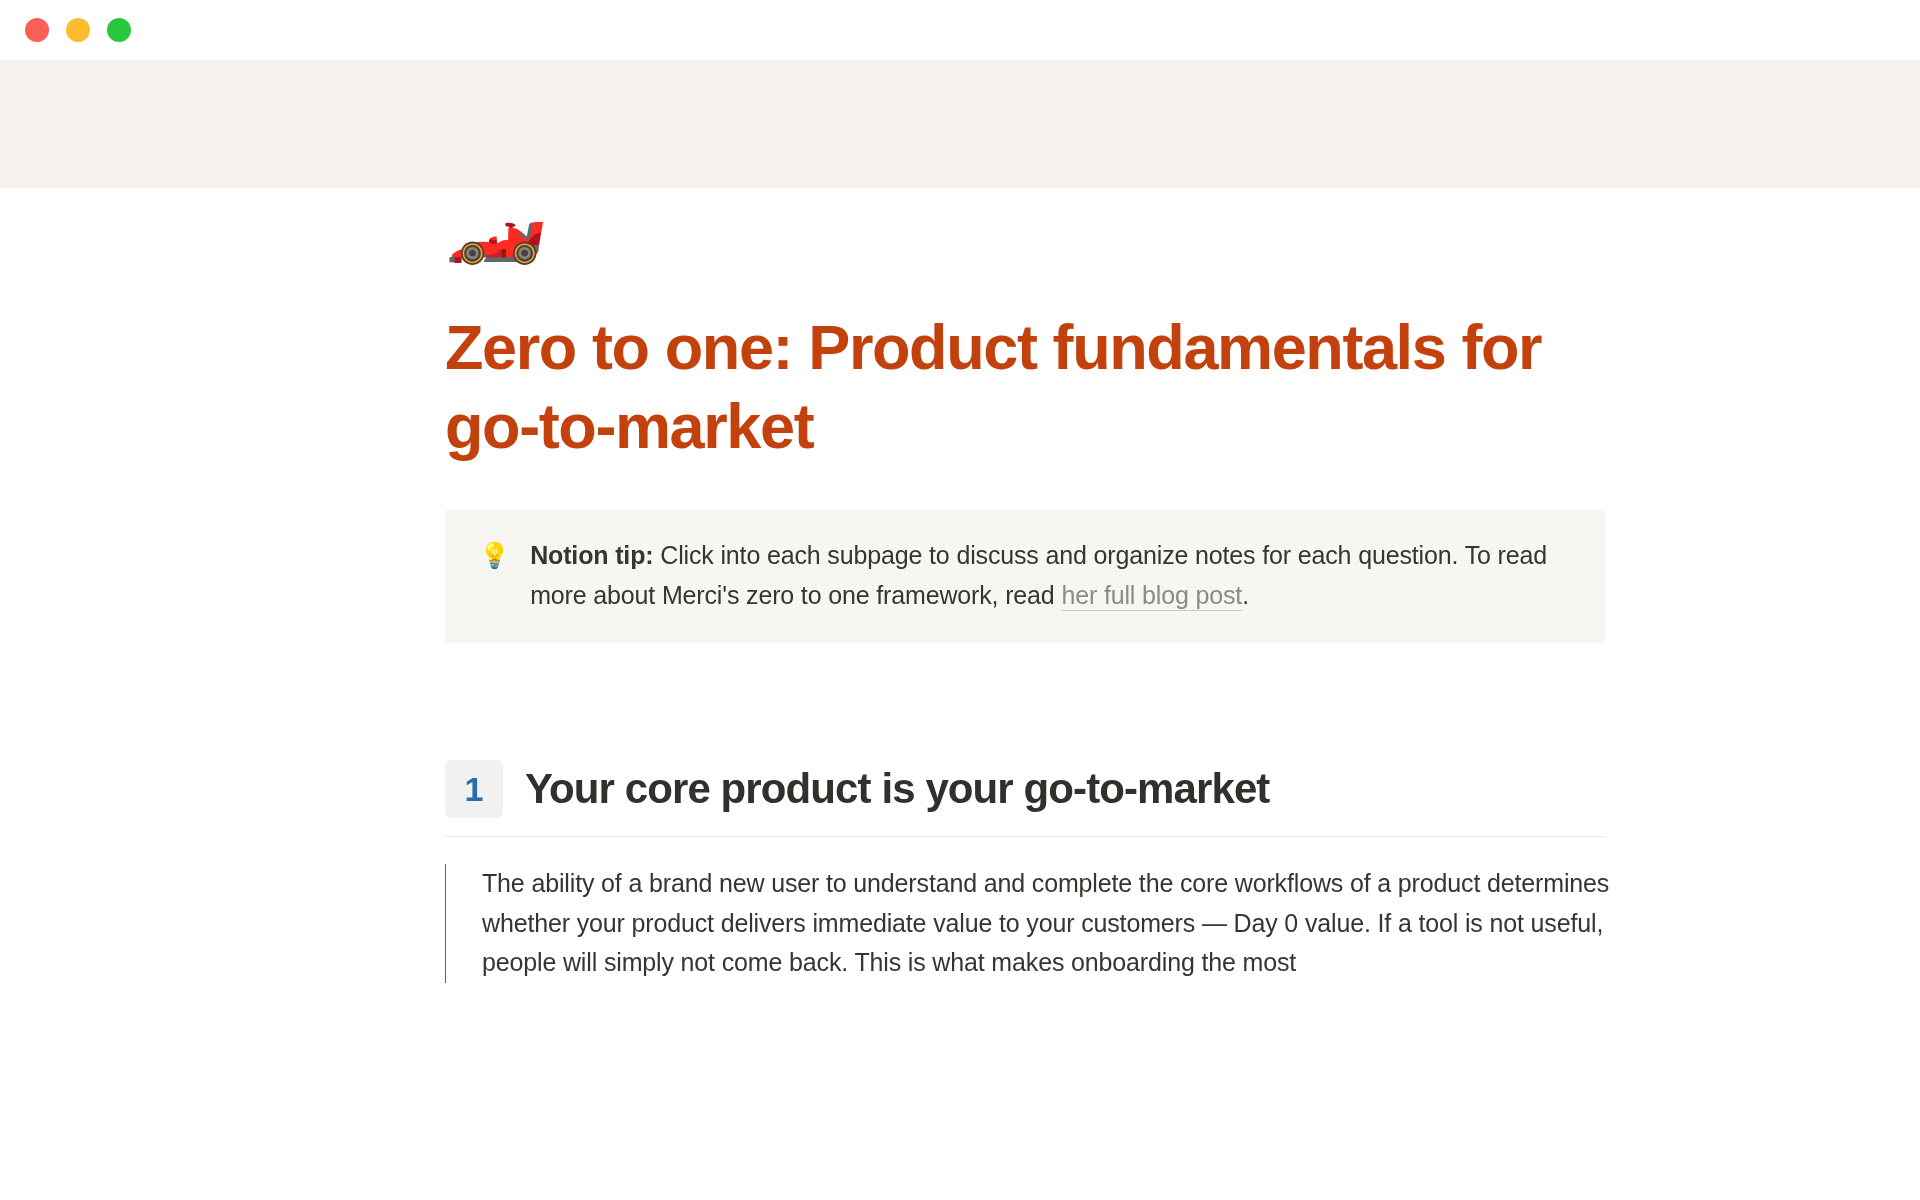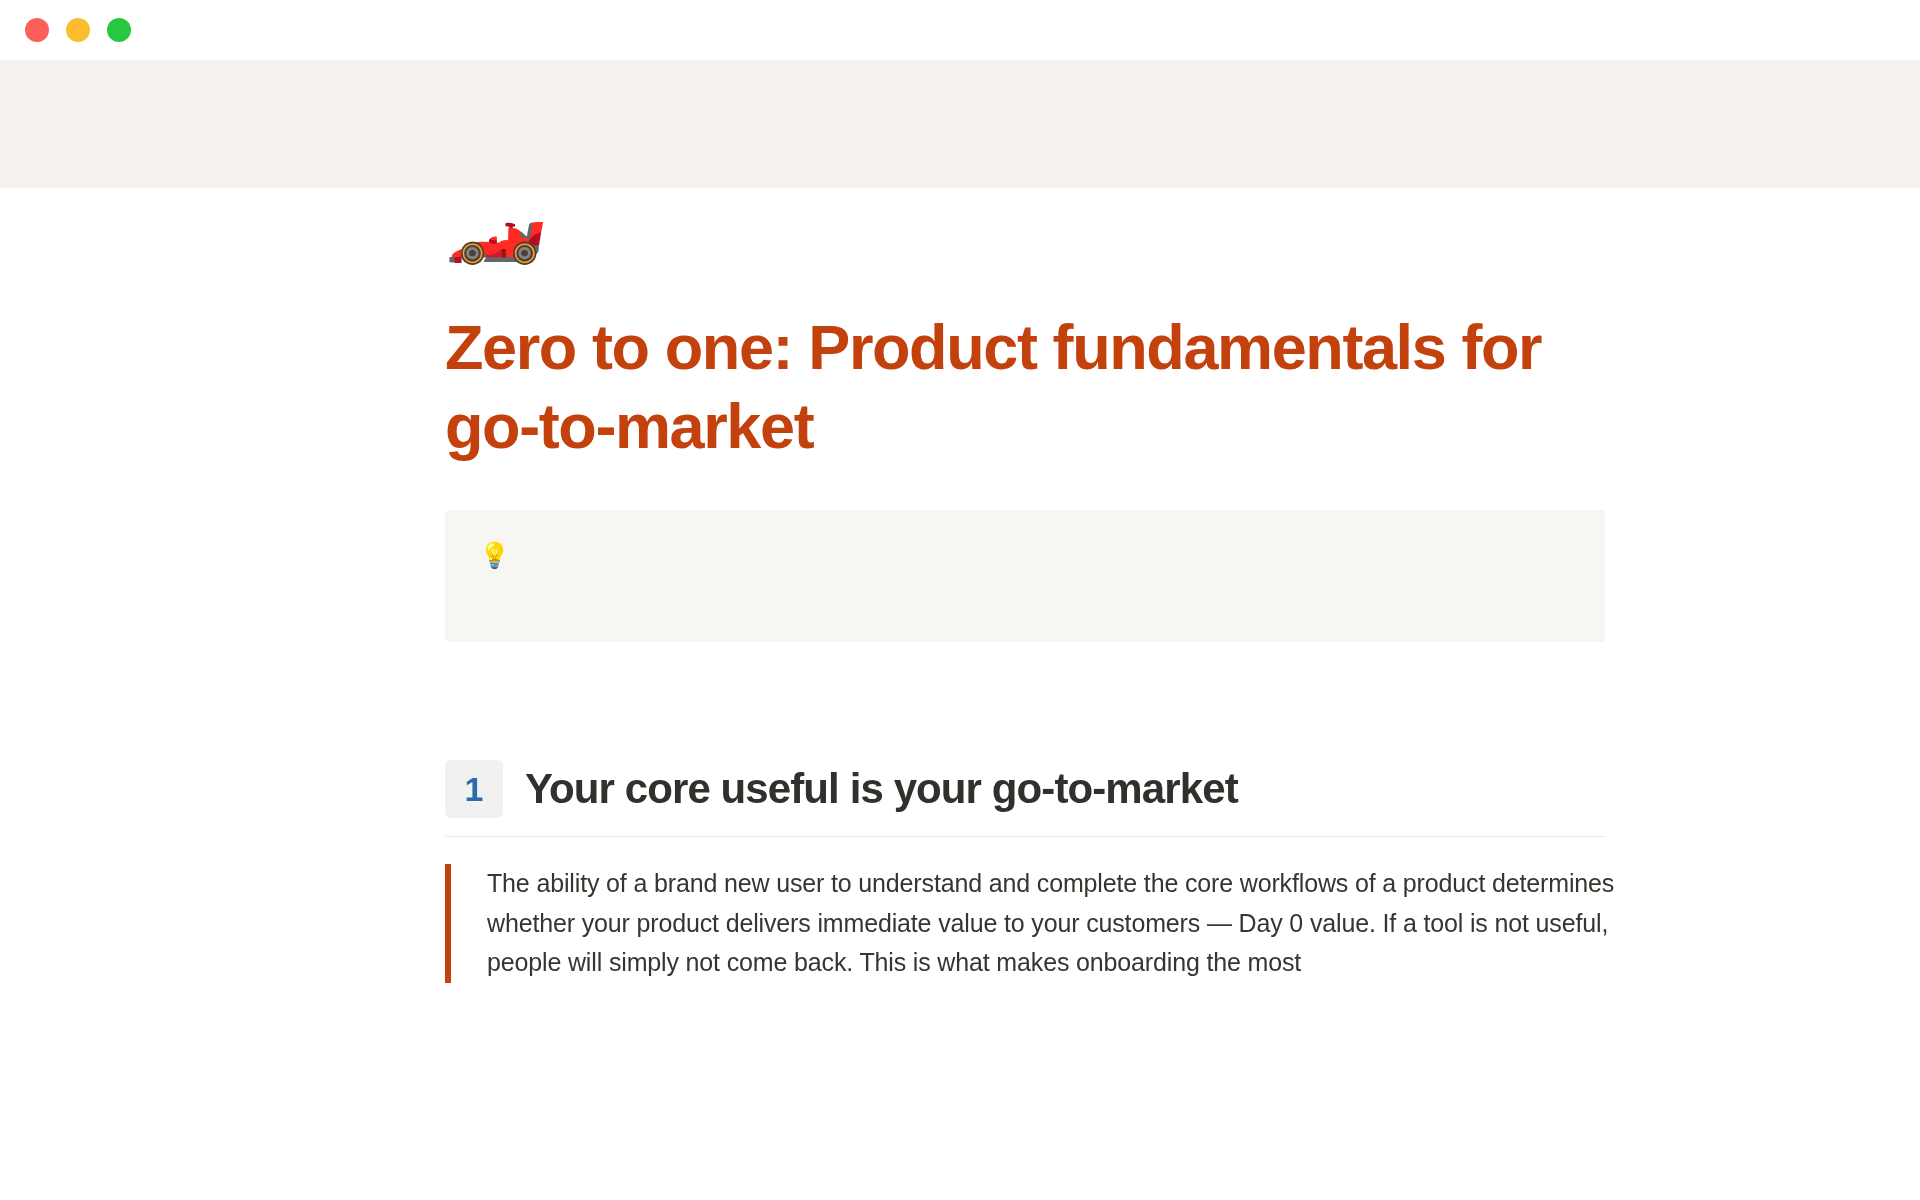--- a/index.html
+++ b/index.html
@@ -162,21 +162,21 @@
     height: 1px;
     background: #E9E8E5;
   }
 
   
   .quote {
     position: absolute;
     left: 205px;
     top: 676px;
     width: 1170px;
-    border-left: 6px solid #c2410c;
+    border-left: 1px solid #c2410c;
     padding-left: 36px;
   }
   .quote-text {
     font-size: 25px;
     line-height: 1.58;
     color: #37352F;
     letter-spacing: -0.15px;
   }
 </style>
 </head>
@@ -192,25 +192,28 @@
 
 <div class="page">
   <div class="content">
 
     <div class="page-icon">🏎️</div>
 
     <h1 class="page-title">Zero to one: Product fundamentals for go-to-market</h1>
 
     <div class="callout">
       <span class="callout-icon">💡</span>
+      <div class="callout-text">
+        <b>Notion tip:</b><span> Click into each subpage to discuss and organize notes for each question. To read more about Merci's zero to one framework, read </span><a class="callout-link" href="#">her full blog post</a><span>.</span>
+      </div>
     </div>
 
     <div class="section-heading">
       <div class="num-badge">1</div>
-      <div class="section-title">Your core useful is your go-to-market</div>
+      <div class="section-title">Your core product is your go-to-market</div>
     </div>
 
     <div class="divider"></div>
 
     <blockquote class="quote">
       <div class="quote-text">The ability of a brand new user to understand and complete the core workflows of a product determines whether your product delivers immediate value to your customers — Day 0 value. If a tool is not useful, people will simply not come back. This is what makes onboarding the most</div>
     </blockquote>
 
   </div>
 </div>

